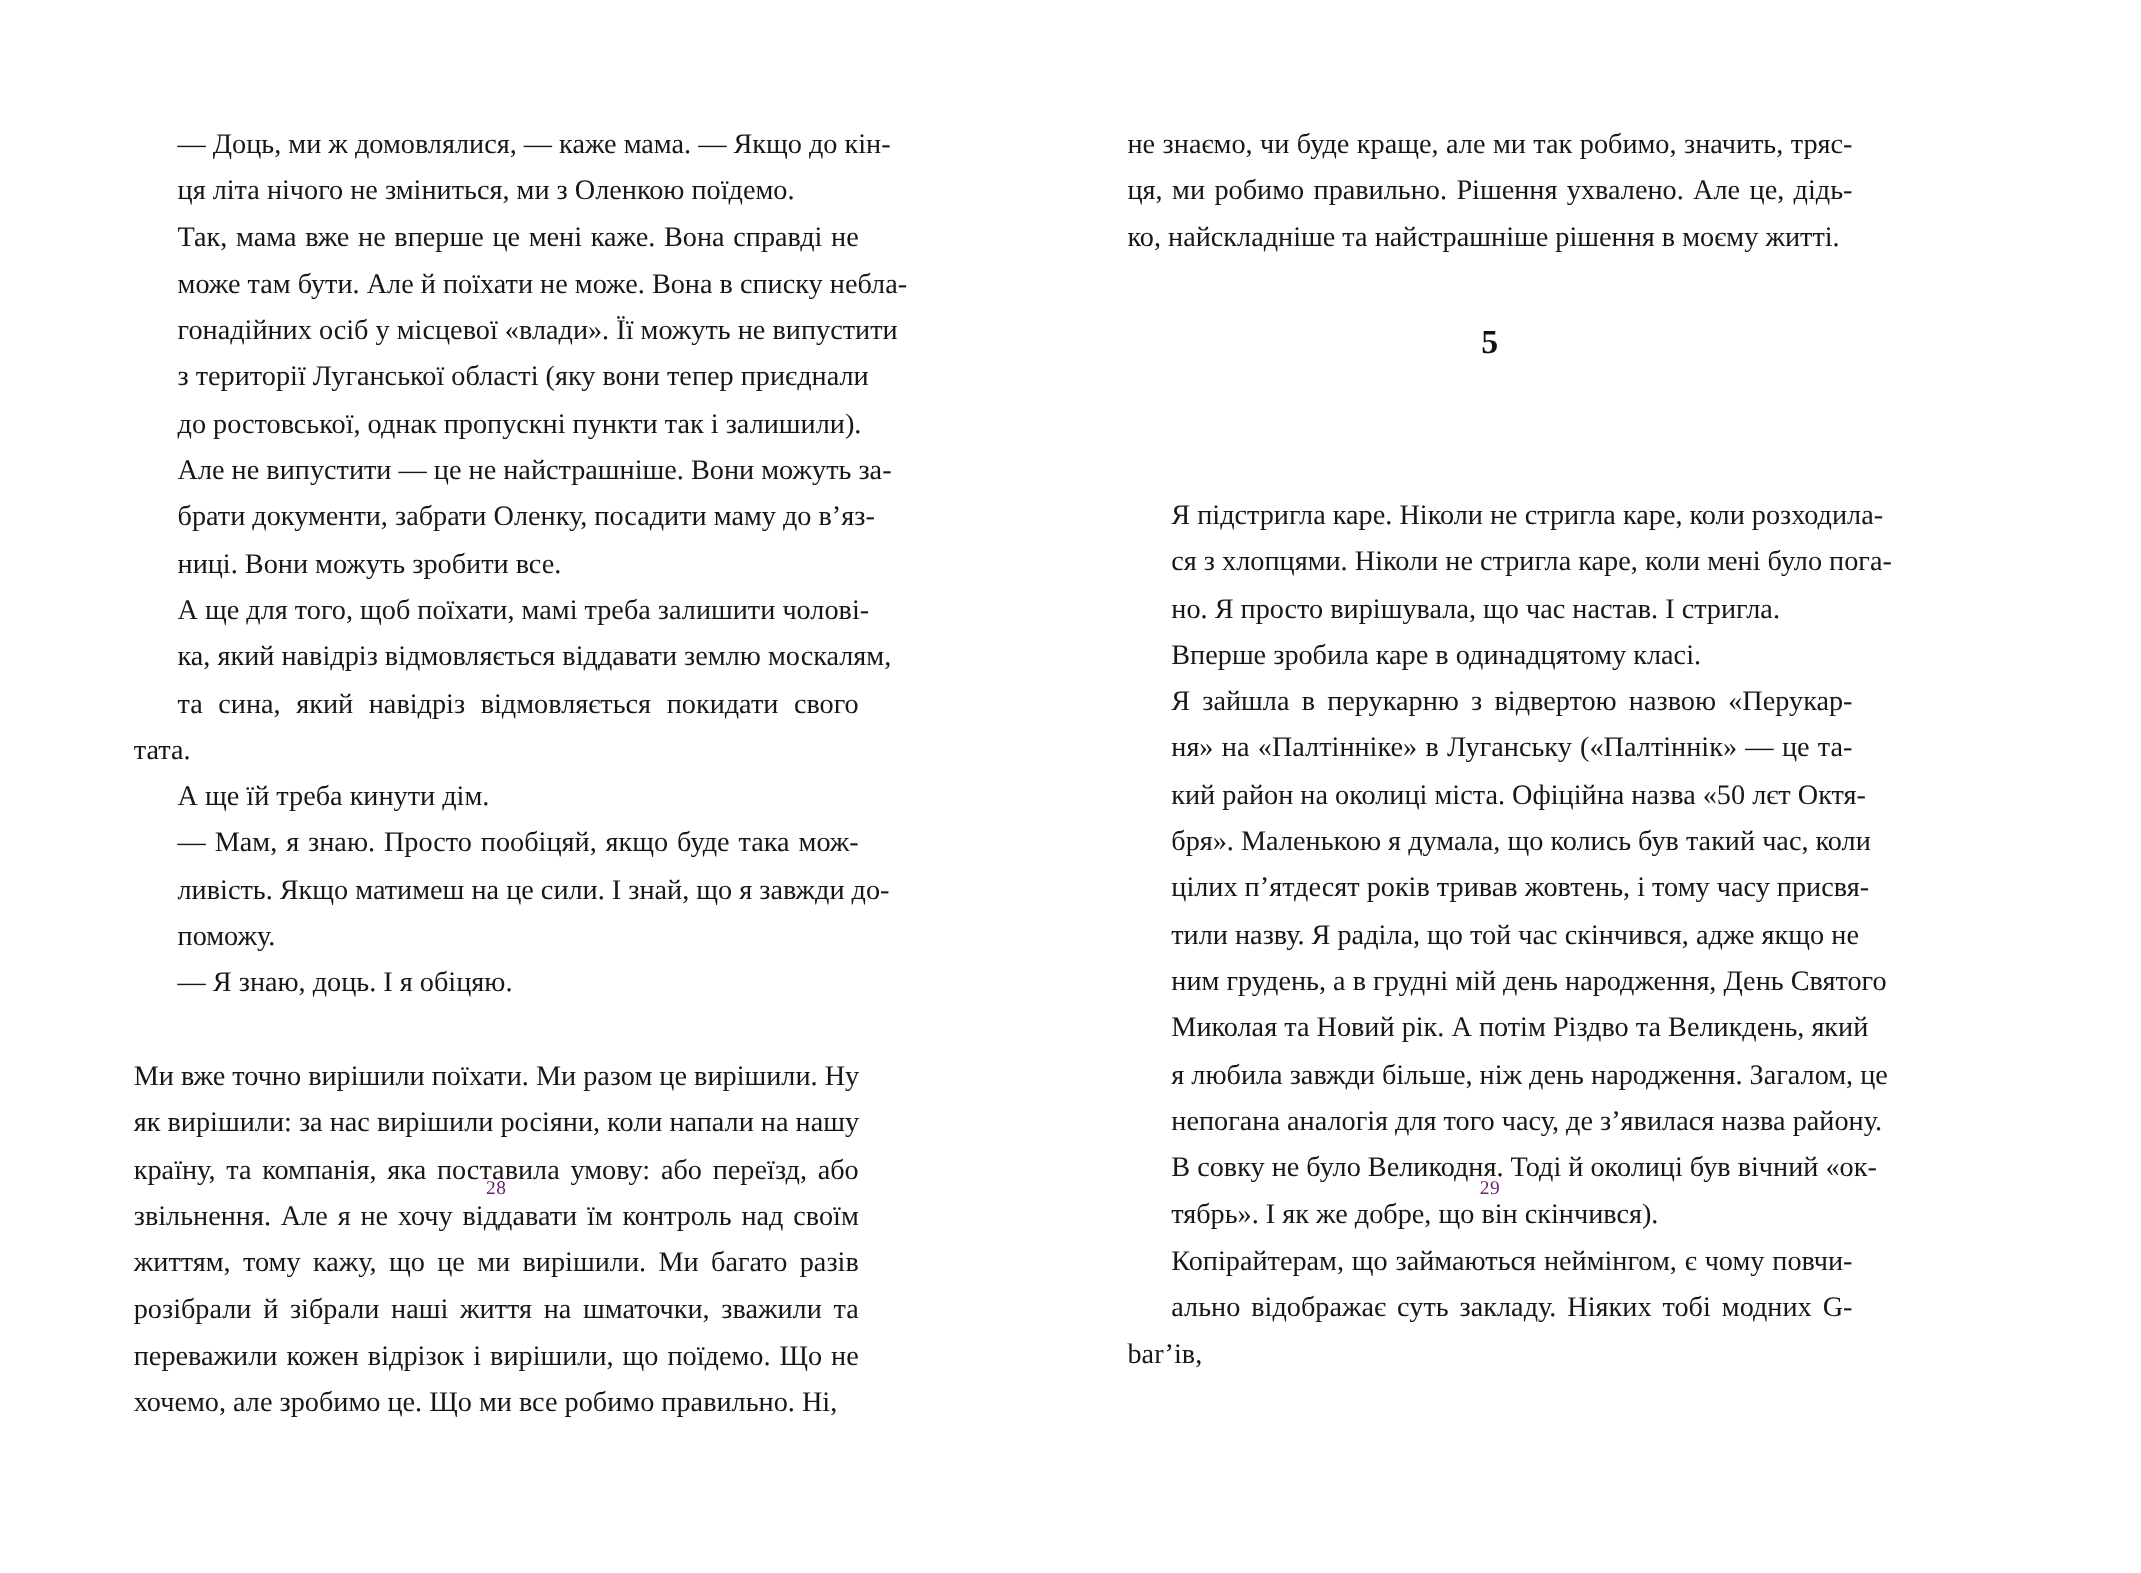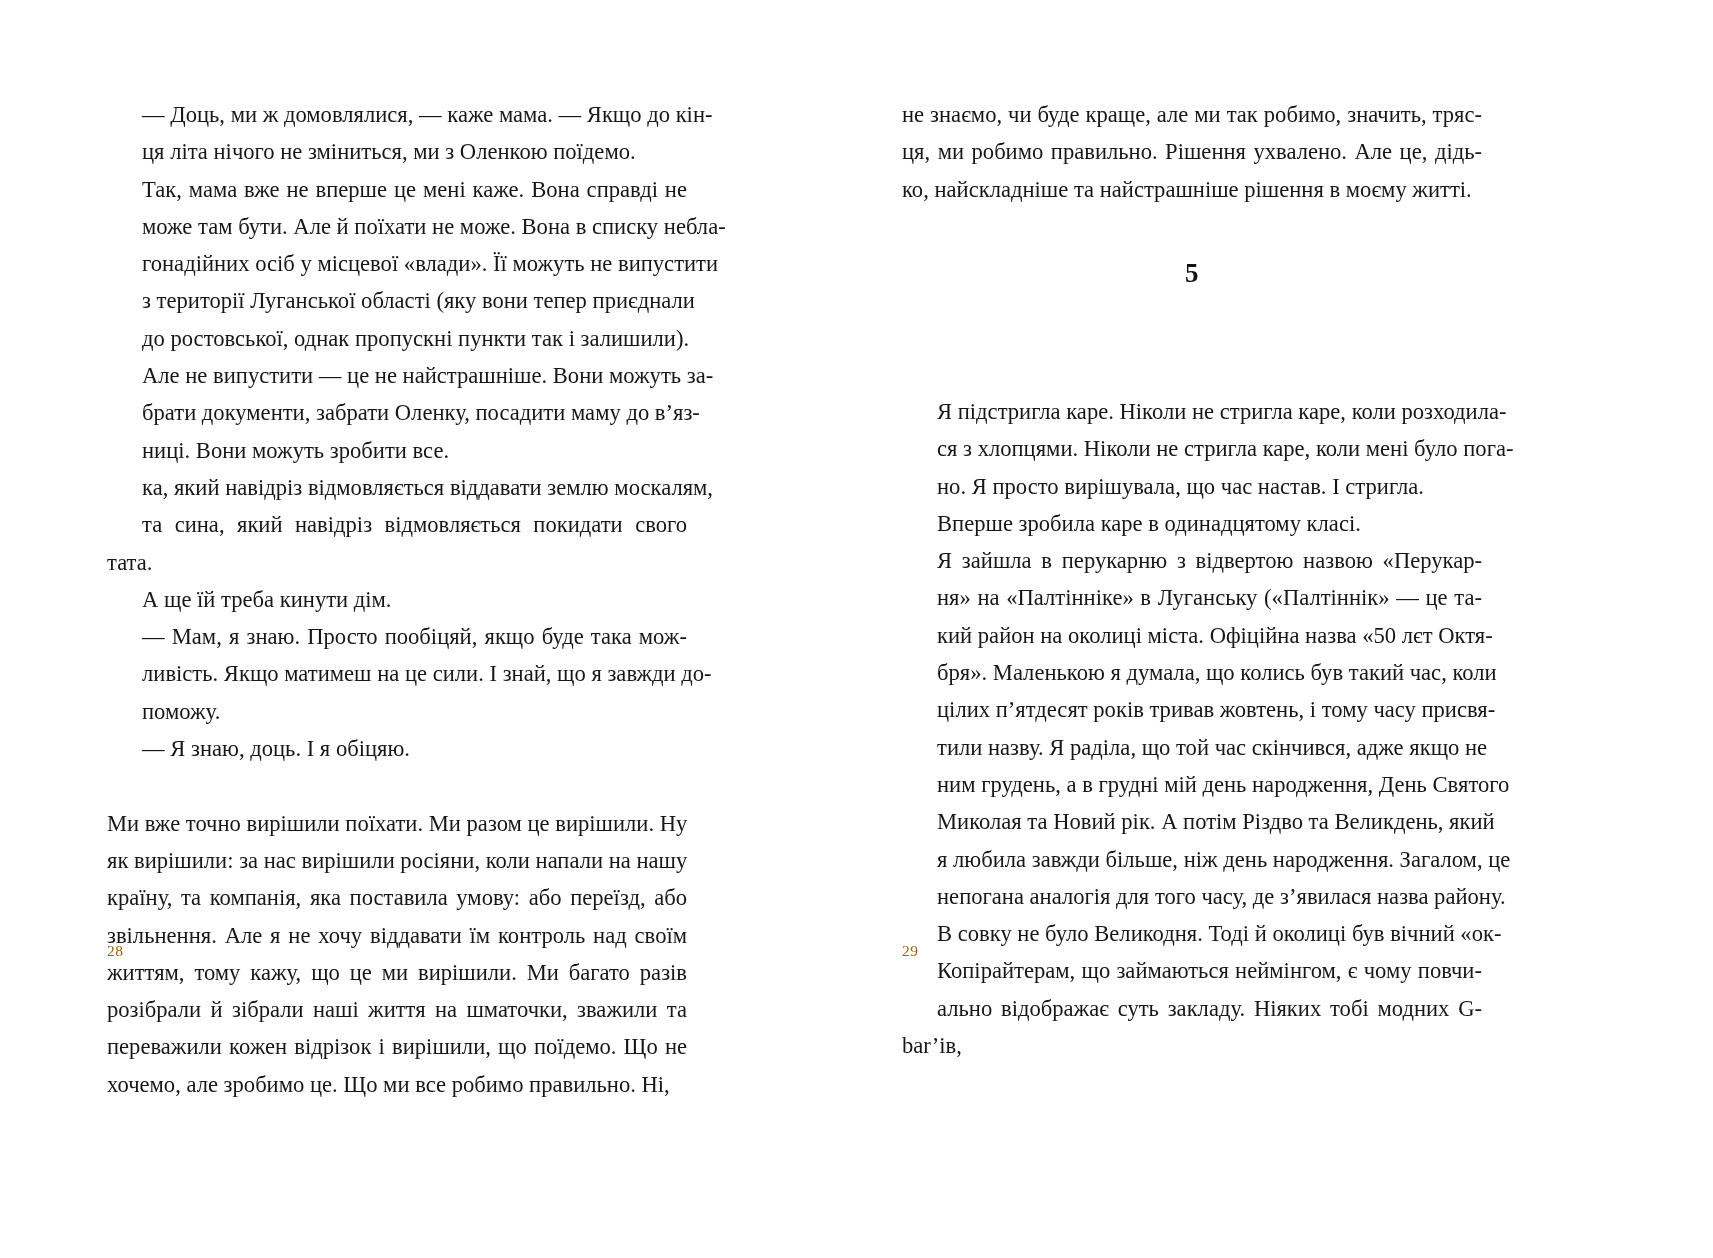--- a/index.html
+++ b/index.html
@@ -69,23 +69,23 @@
     font-size: 27px;
     font-weight: bold;
     color: #121212;
     letter-spacing: 0.5px;
   }
 
   .folio {
     position: absolute;
     bottom: 68px;
     width: 580px;
-    text-align: left;
+    text-align: center;
     font-size: 15.5px;
-    color: #a16207;
+    color: #701a75;
     letter-spacing: 0.4px;
   }
   .page-left  .folio { left: 107px; }
   .page-right .folio { left: 45px; }
 </style>
 </head>
 <body>
 
 <div class="spread">
 
@@ -99,20 +99,21 @@
           <span class="ln indent">Так, мама вже не вперше це мені каже. Вона справді не</span>
           <span class="ln">може там бути. Але й поїхати не може. Вона в списку небла-</span>
           <span class="ln">гонадійних осіб у місцевої «влади». Її можуть не випустити</span>
           <span class="ln">з території Луганської області (яку вони тепер приєднали</span>
           <span class="ln">до ростовської, однак пропускні пункти так і залишили).</span>
           <span class="ln">Але не випустити — це не найстрашніше. Вони можуть за-</span>
           <span class="ln">брати документи, забрати Оленку, посадити маму до в’яз-</span>
           <span class="ln last">ниці. Вони можуть зробити все.</span>
         </div>
         <div class="para">
+          <span class="ln indent">А ще для того, щоб поїхати, мамі треба залишити чолові-</span>
           <span class="ln">ка, який навідріз відмовляється віддавати землю москалям,</span>
           <span class="ln last">та сина, який навідріз відмовляється покидати свого тата.</span>
         </div>
         <div class="para">
           <span class="ln last indent">А ще їй треба кинути дім.</span>
         </div>
         <div class="para">
           <span class="ln indent">— Мам, я знаю. Просто пообіцяй, якщо буде така мож-</span>
           <span class="ln">ливість. Якщо матимеш на це сили. І знай, що я завжди до-</span>
           <span class="ln last">поможу.</span>
@@ -157,20 +158,21 @@
           <span class="ln">ня» на «Палтінніке» в Луганську («Палтіннік» — це та-</span>
           <span class="ln">кий район на околиці міста. Офіційна назва «50 лєт Октя-</span>
           <span class="ln">бря». Маленькою я думала, що колись був такий час, коли</span>
           <span class="ln">цілих п’ятдесят років тривав жовтень, і тому часу присвя-</span>
           <span class="ln">тили назву. Я раділа, що той час скінчився, адже якщо не</span>
           <span class="ln">ним грудень, а в грудні мій день народження, День Святого</span>
           <span class="ln">Миколая та Новий рік. А потім Різдво та Великдень, який</span>
           <span class="ln">я любила завжди більше, ніж день народження. Загалом, це</span>
           <span class="ln">непогана аналогія для того часу, де з’явилася назва району.</span>
           <span class="ln">В совку не було Великодня. Тоді й околиці був вічний «ок-</span>
+          <span class="ln last">тябрь». І як же добре, що він скінчився).</span>
         </div>
         <div class="para">
           <span class="ln indent">Копірайтерам, що займаються неймінгом, є чому повчи-</span>
           <span class="ln last">ально відображає суть закладу. Ніяких тобі модних G-bar’ів,</span>
         </div>
       </div>
     <div class="folio">29</div>
   </div>
 
 </div>

